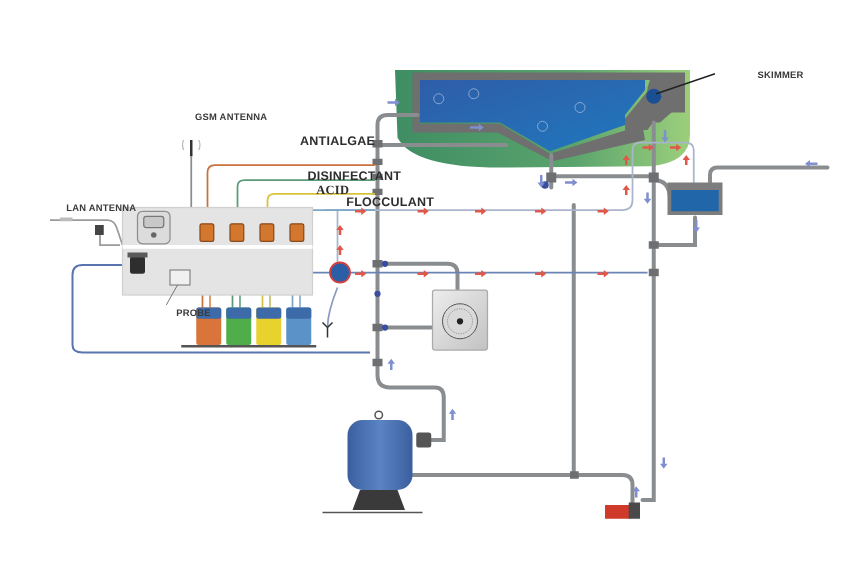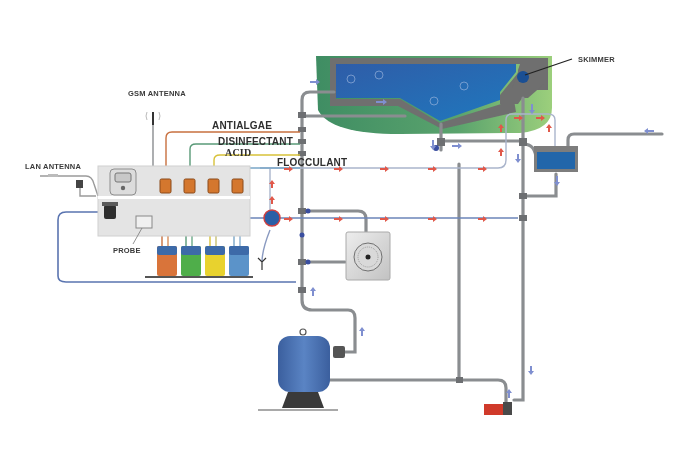--- a/index.html
+++ b/index.html
@@ -1,18 +1,18 @@
 <!DOCTYPE html>
 <html><head>
 <meta charset="utf-8">
 <style>
   html,body{margin:0;padding:0;background:#ffffff;}
   body{width:677px;height:452px;position:relative;overflow:hidden;font-family:"Liberation Sans",sans-serif;}
   #diagram{position:absolute;left:0;top:0;width:677px;height:452px;}
-  .lbl{position:absolute;font-family:"Liberation Sans",sans-serif;font-weight:bold;color:#3a3a3a;white-space:nowrap;}
+  .lbl{position:absolute;font-family:"Liberation Sans",sans-serif;font-weight:bold;color:#3a3a3a;white-space:nowrap;margin-left:28px;}
   .lbl-sm{font-size:7.5px;letter-spacing:0.2px;}
   .lbl-md{font-size:10px;letter-spacing:0.2px;color:#2e2e2e;}
 </style>
 </head>
 <body>
 
 <svg id="diagram" viewBox="0 0 677 452" xmlns="http://www.w3.org/2000/svg">
   <defs>
     <linearGradient id="lawnGrad" x1="0" y1="0" x2="1" y2="0">
       <stop offset="0" stop-color="#3f8d63"></stop>
@@ -233,16 +233,16 @@
     <path d="M312,296 l0,-5 -2,0 3,-4 3,4 -2,0 0,5z"></path>
     <path d="M361,336 l0,-5 -2,0 3,-4 3,4 -2,0 0,5z"></path>
     <path d="M508,398 l0,-5 -2,0 3,-4 3,4 -2,0 0,5z"></path>
   </g>
 </svg>
 
 <div class="lbl lbl-sm" style="left:128px;top:89px;">GSM ANTENNA</div>
 <div class="lbl lbl-sm" style="left:25px;top:162px;">LAN ANTENNA</div>
 <div class="lbl lbl-sm" style="left:113px;top:246px;">PROBE</div>
 <div class="lbl lbl-sm" style="left:578px;top:55px;">SKIMMER</div>
-<div class="lbl lbl-md" style="left:212px;top:120px;">ANTIALGAE</div>
+<div class="lbl lbl-md" style="left:212px;top:108px;">ANTIALGAE</div>
 <div class="lbl lbl-md" style="left:218px;top:136px;">DISINFECTANT</div>
 <div class="lbl lbl-md" style="left:225px;top:147px;font-family:Liberation Serif, serif;">ACID</div>
-<div class="lbl lbl-md" style="left:244px;top:157px;padding-left:33px;">FLOCCULANT</div>
+<div class="lbl lbl-md" style="left:216px;top:157px;padding-left:33px;">FLOCCULANT</div>
 
 </body></html>

